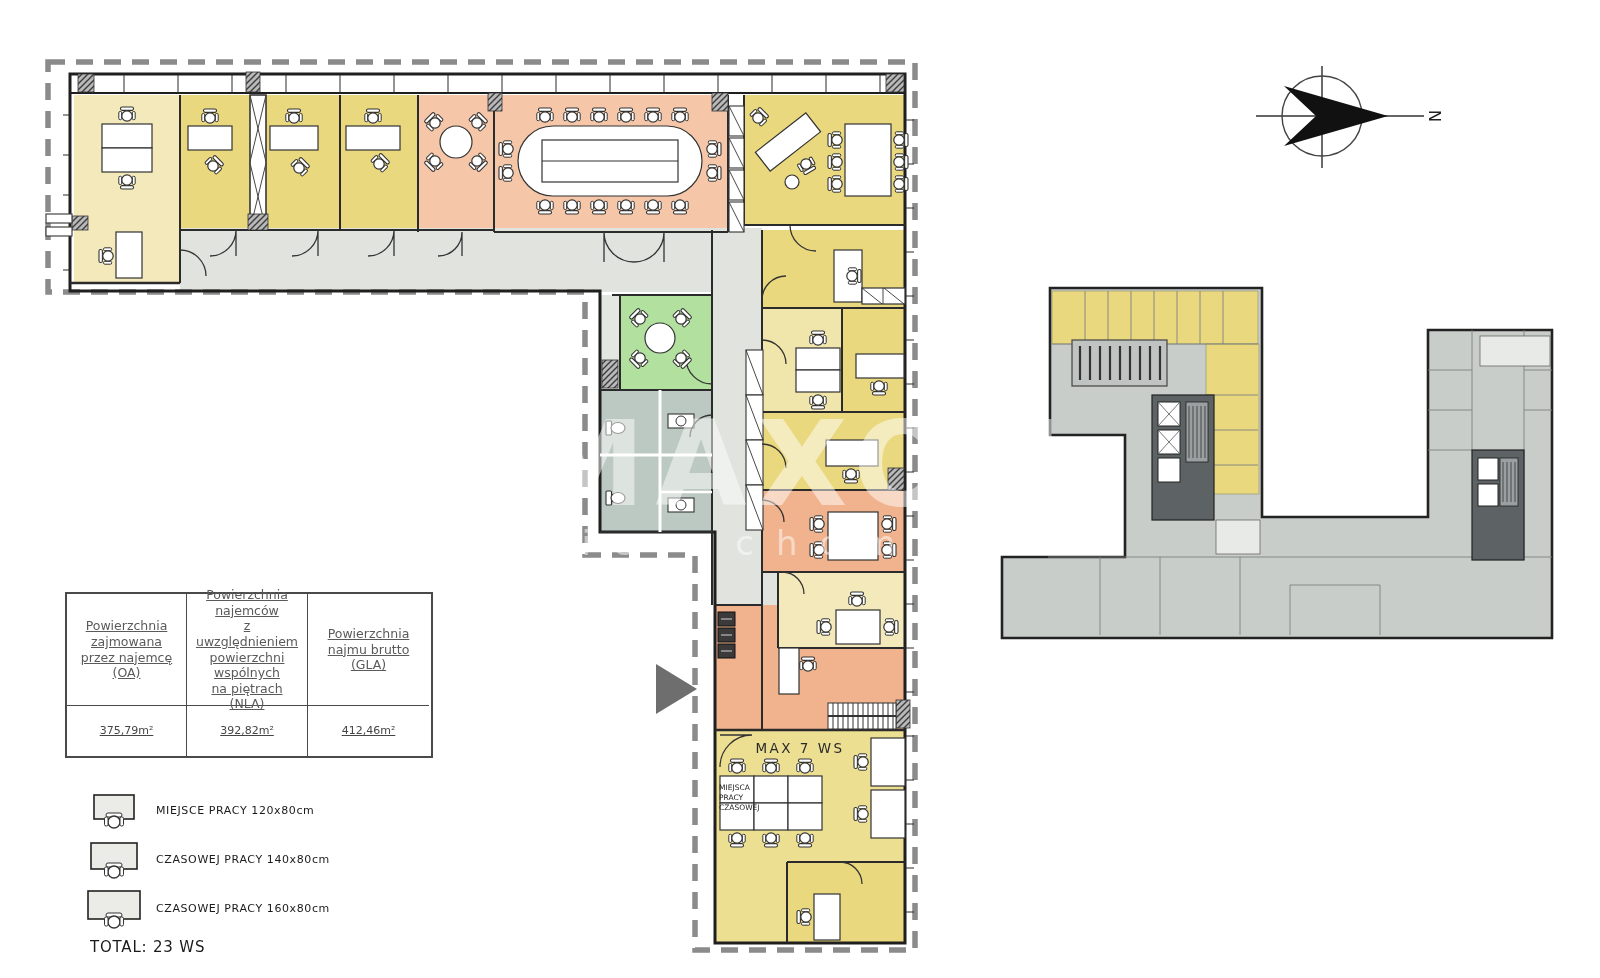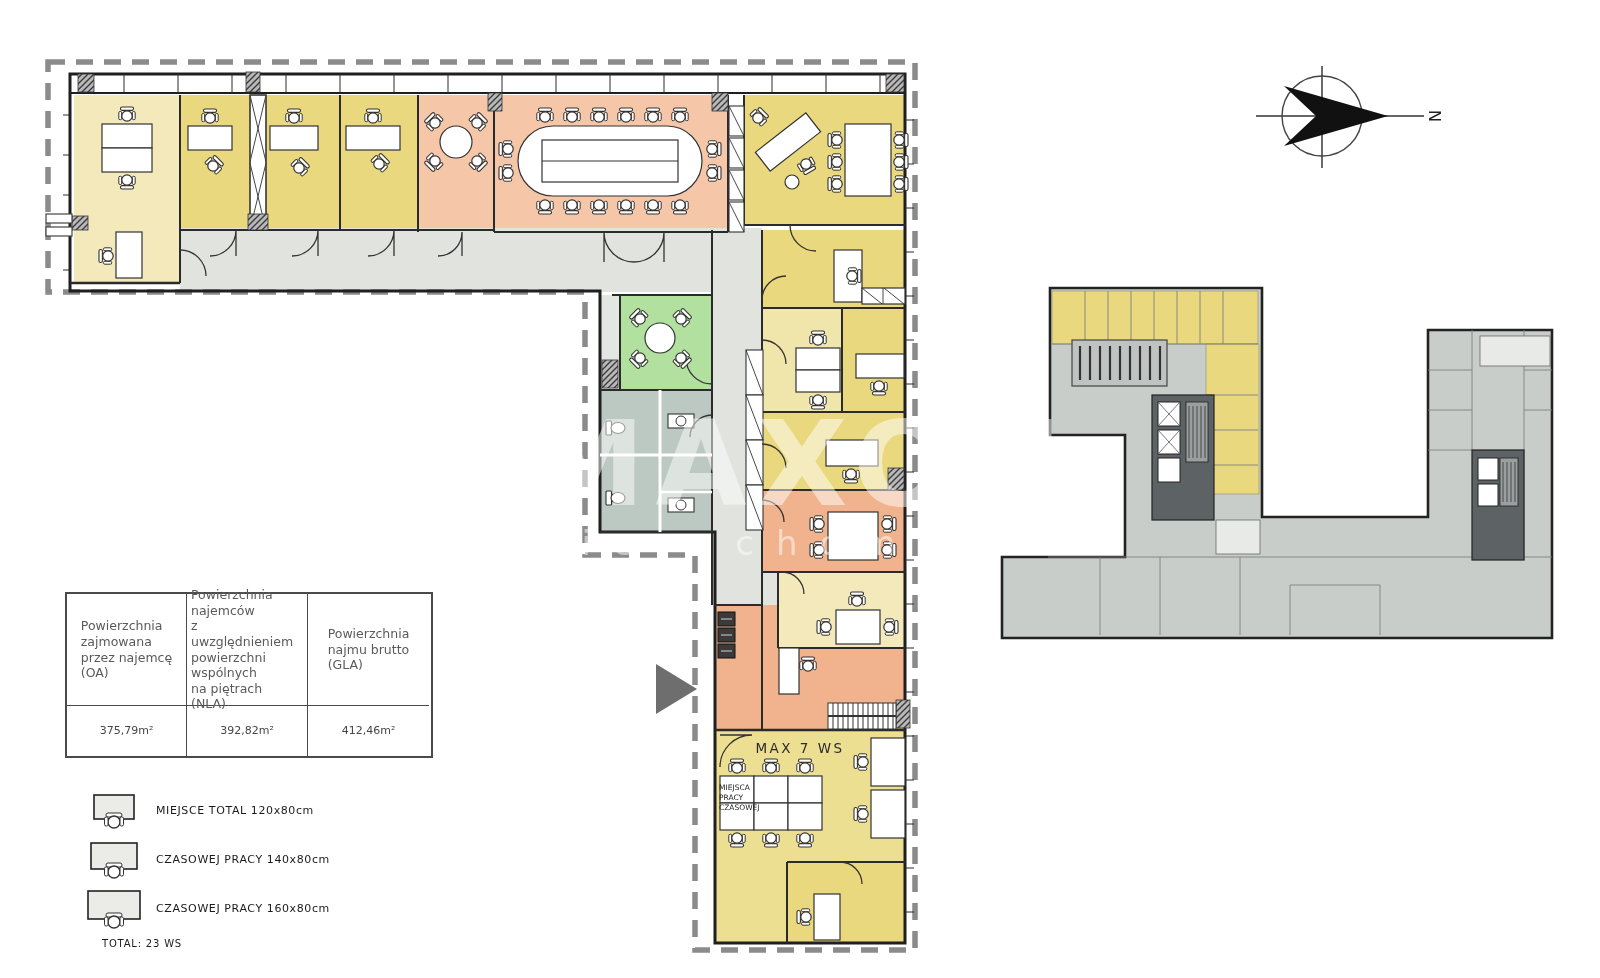--- a/index.html
+++ b/index.html
@@ -4,30 +4,30 @@
 <style>
   html,body{margin:0;padding:0;background:#ffffff;}
   #stage{position:relative;width:1600px;height:978px;background:#fff;overflow:hidden;
          font-family:"DejaVu Sans",sans-serif;}
   svg text{font-family:"DejaVu Sans",sans-serif;}
   
   .area-table{position:absolute;left:65px;top:592px;width:364px;border:2px solid #4a4a4a;
               display:grid;grid-template-columns:120px 121px 121px;grid-template-rows:112px 50px;
               background:#fff;color:#5a5a5a;}
   .area-table .cell{border-right:1.5px solid #4a4a4a;display:flex;align-items:center;justify-content:center;
-              text-align:left;font-size:12.5px;line-height:1.25;padding:2px 4px;box-sizing:border-box;}
+              text-align:center;font-size:12.5px;line-height:1.25;padding:2px 4px;box-sizing:border-box;text-decoration:underline;}
   .area-table .cell:nth-child(3n){border-right:none;}
   .area-table .hdr{border-bottom:1.5px solid #4a4a4a;white-space:pre-line;}
   .area-table .val{font-size:11px;color:#454545;}
   
   .legend{position:absolute;left:84px;top:786px;}
   .legend-row{display:flex;align-items:center;height:49px;}
   .legend-row svg{flex:0 0 64px;}
   .legend-label{font-size:11px;color:#1b1b1b;letter-spacing:.6px;margin-left:8px;}
-  .legend-total{position:absolute;left:102px;top:938px;font-size:10px;color:#1b1b1b;letter-spacing:.8px;}
+  .legend-total{position:absolute;left:90px;top:938px;font-size:15px;color:#1b1b1b;letter-spacing:.8px;}
 </style>
 </head>
 <body>
 
 <div id="stage">
 
 <svg width="1600" height="978" viewBox="0 0 1600 978">
   <defs>
     <pattern id="hatch" patternUnits="userSpaceOnUse" width="6" height="6">
       <rect width="6" height="6" fill="#b9b9b9"></rect>
@@ -392,21 +392,21 @@
 
 <div class="legend">
   <div class="legend-row">
     <svg width="64" height="44" viewBox="0 0 64 44">
       <rect x="10" y="6" width="40" height="24" fill="#ebebe7" stroke="#222" stroke-width="1.6"></rect>
       <rect x="22" y="24" width="16" height="4" rx="2" fill="#fff" stroke="#333" stroke-width="1"></rect>
       <circle cx="30" cy="33" r="6" fill="#fff" stroke="#333" stroke-width="1.3"></circle>
       <rect x="20.5" y="28" width="3.5" height="9" rx="1.5" fill="#fff" stroke="#333" stroke-width="1"></rect>
       <rect x="36" y="28" width="3.5" height="9" rx="1.5" fill="#fff" stroke="#333" stroke-width="1"></rect>
     </svg>
-    <span class="legend-label">MIEJSCE TOTAL 120x80cm</span>
+    <span class="legend-label">MIEJSCE PRACY 120x80cm</span>
   </div>
   <div class="legend-row">
     <svg width="64" height="44" viewBox="0 0 64 44">
       <rect x="7" y="5" width="46" height="26" fill="#ebebe7" stroke="#222" stroke-width="1.6"></rect>
       <rect x="22" y="25" width="16" height="4" rx="2" fill="#fff" stroke="#333" stroke-width="1"></rect>
       <circle cx="30" cy="34" r="6" fill="#fff" stroke="#333" stroke-width="1.3"></circle>
       <rect x="20.5" y="29" width="3.5" height="9" rx="1.5" fill="#fff" stroke="#333" stroke-width="1"></rect>
       <rect x="36" y="29" width="3.5" height="9" rx="1.5" fill="#fff" stroke="#333" stroke-width="1"></rect>
     </svg>
     <span class="legend-label">CZASOWEJ PRACY 140x80cm</span>

